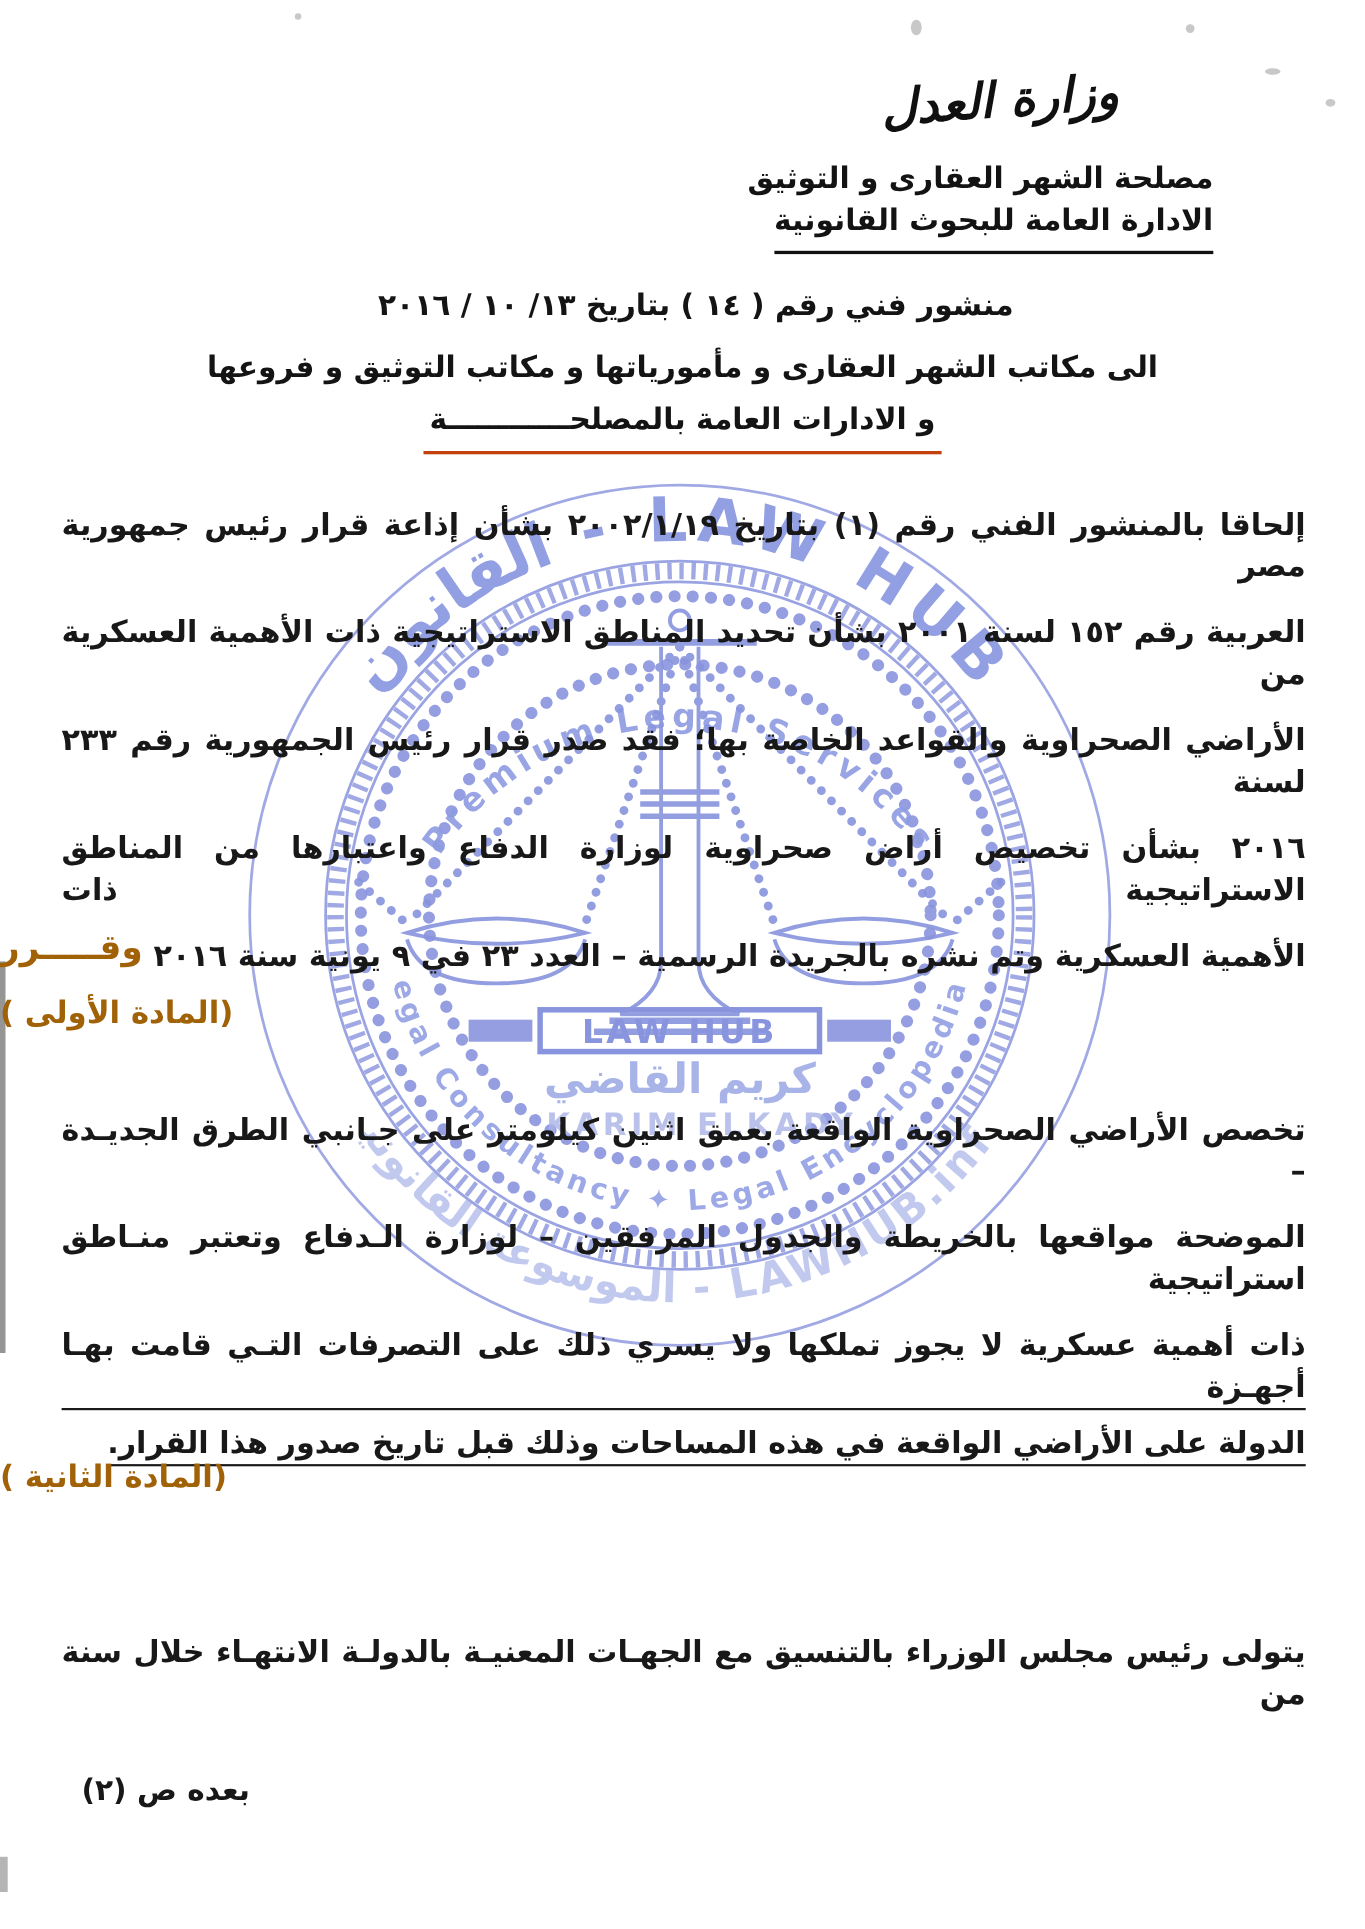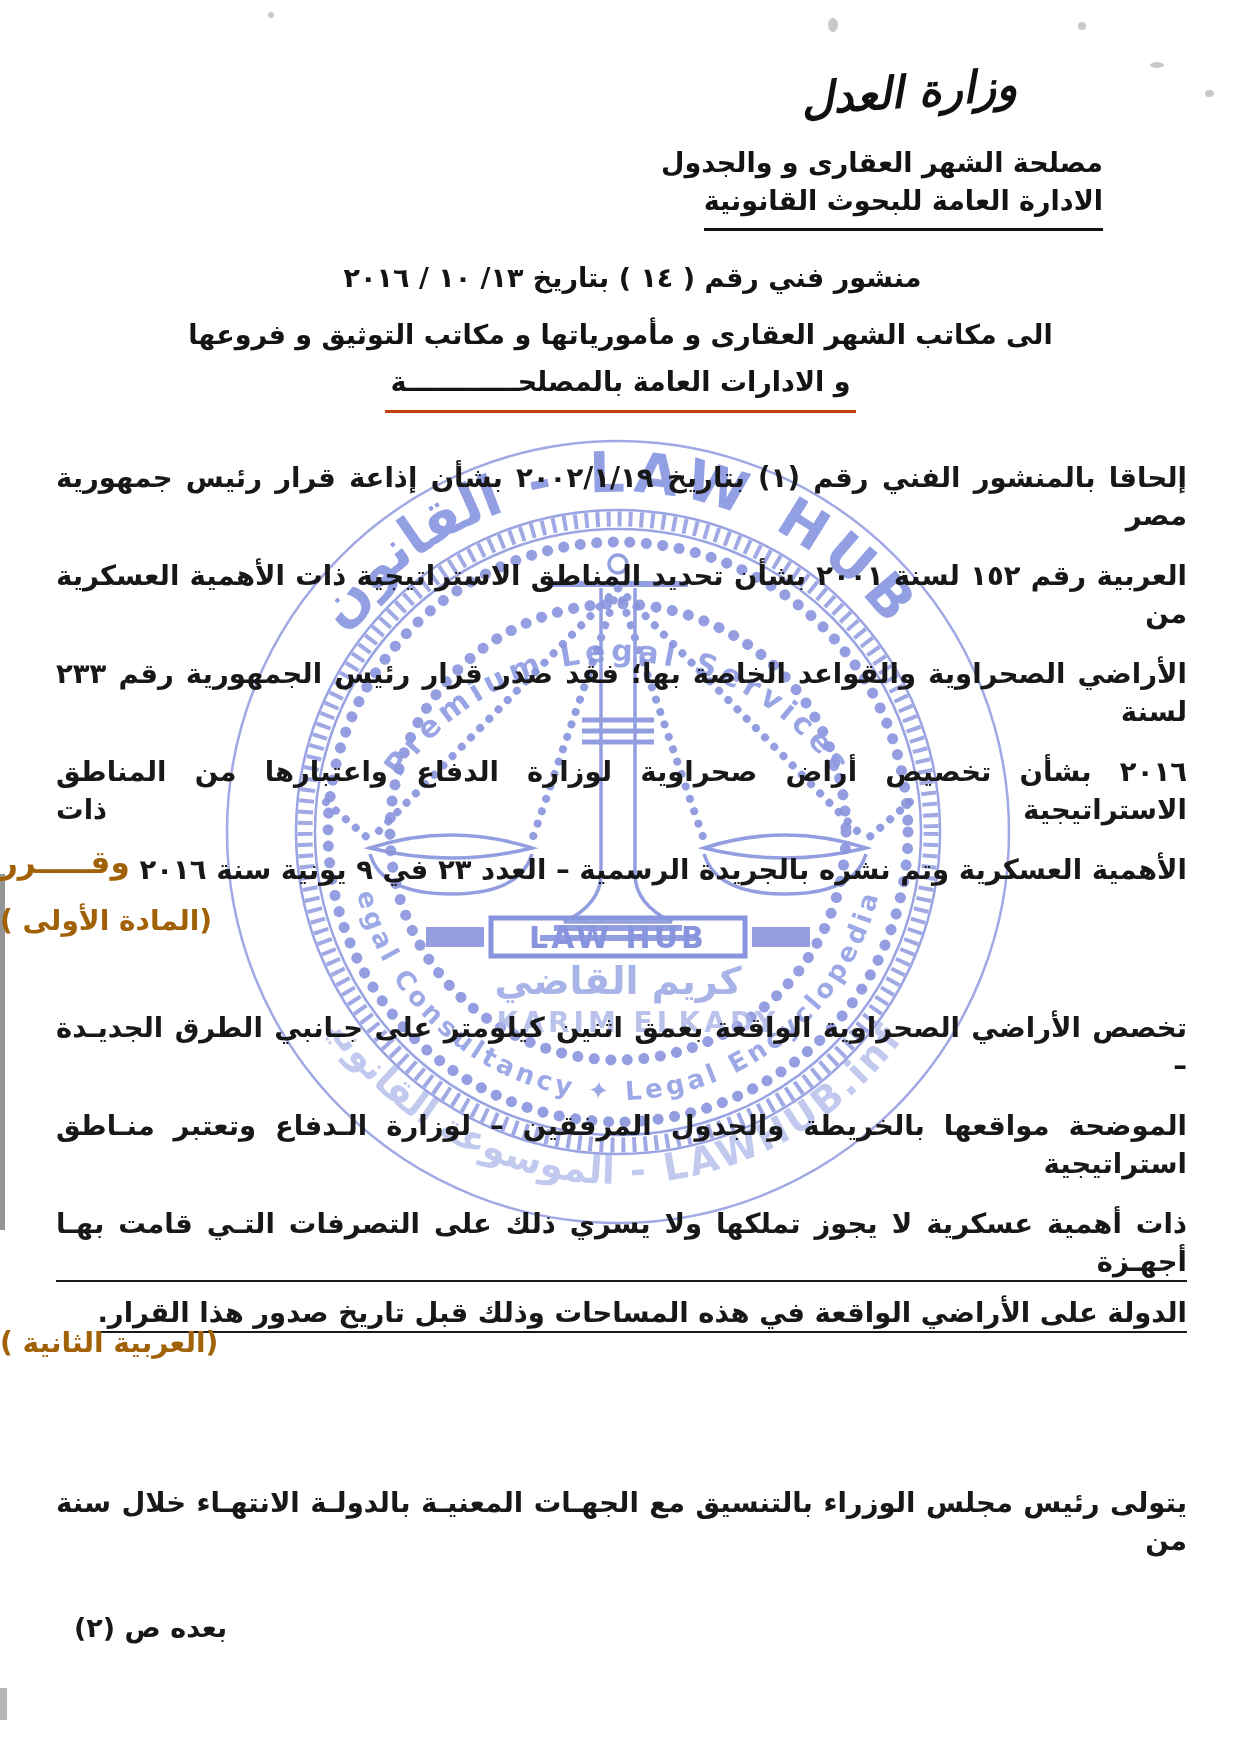--- a/index.html
+++ b/index.html
@@ -116,21 +116,21 @@
       <rect x="-127" y="86" width="254" height="38" stroke="#8894dd" stroke-width="5" fill="none"></rect>
       <rect x="-192" y="95" width="58" height="20" fill="#8894dd" opacity=".9"></rect>
       <rect x="134" y="95" width="58" height="20" fill="#8894dd" opacity=".9"></rect>
       <text x="0" y="116" text-anchor="middle" font-family="DejaVu Sans, sans-serif" font-weight="bold" font-size="30" letter-spacing="3" fill="#8894dd">LAW HUB</text>
       <text x="0" y="162" text-anchor="middle" font-family="DejaVu Sans, sans-serif" font-weight="bold" font-size="38" fill="#9aa7e4" opacity=".85">كريم القاضي</text>
       <text x="20" y="200" text-anchor="middle" font-family="DejaVu Sans, sans-serif" font-weight="bold" font-size="28" letter-spacing="4" fill="#a9b4e8" opacity=".8">KARIM ELKADY</text>
     </g>
   </svg>
 
   <div class="abs ministry-script">وزارة العدل</div>
-  <div class="abs hdr hdr1">مصلحة الشهر العقارى و والجدول</div>
+  <div class="abs hdr hdr1">مصلحة الشهر العقارى و التوثيق</div>
   <div class="abs hdr hdr2">الادارة العامة للبحوث القانونية</div>
 
   <div class="abs cline t1">منشور فني رقم ( ١٤ ) بتاريخ  ١٣/ ١٠ / ٢٠١٦</div>
   <div class="abs cline t2">الى مكاتب الشهر العقارى و مأمورياتها و مكاتب التوثيق و فروعها</div>
   <div class="abs cline t3"><span class="hline">و الادارات العامة بالمصلحــــــــــــة</span></div>
 
   <div class="para" style="top:458px;">
     <div class="jline">إلحاقا بالمنشور الفني رقم (١) بتاريخ  ٢٠٠٢/١/١٩ بشأن إذاعة  قرار رئيس جمهورية مصر</div>
     <div class="jline">العربية رقم ١٥٢ لسنة ٢٠٠١ بشأن تحديد المناطق الاستراتيجية ذات الأهمية العسكرية من</div>
     <div class="jline">الأراضي الصحراوية والقواعد الخاصة بها؛ فقد صدر قرار رئيس الجمهورية رقم ٢٣٣ لسنة</div>
@@ -141,20 +141,20 @@
   <div class="abs center-word w-qarrar">وقـــــرر</div>
 
   <div class="abs center-word art-head a1">(المادة الأولى )</div>
   <div class="para" style="top:1008px;">
     <div class="jline">تخصص الأراضي الصحراوية الواقعة بعمق اثنين كيلومتر على جـانبي الطرق الجديـدة –</div>
     <div class="jline">الموضحة مواقعها بالخريطة والجدول المرفقين – لوزارة الـدفاع وتعتبر منـاطق استراتيجية</div>
     <div class="jline u">ذات أهمية عسكرية لا يجوز تملكها ولا يسري ذلك على التصرفات التـي قامت بهـا أجهـزة</div>
     <div class="jline end u fit">الدولة على الأراضي الواقعة في هذه المساحات وذلك قبل تاريخ صدور هذا القرار.</div>
   </div>
 
-  <div class="abs center-word art-head a2">(العربية الثانية )</div>
+  <div class="abs center-word art-head a2">(المادة الثانية )</div>
   <div class="para" style="top:1483px;">
     <div class="jline">يتولى رئيس مجلس الوزراء بالتنسيق مع الجهـات المعنيـة بالدولـة الانتهـاء خلال سنة من</div>
   </div>
 
   <div class="abs footer-note">بعده ص (٢)</div>
 
 </div>
 
 </body></html>

